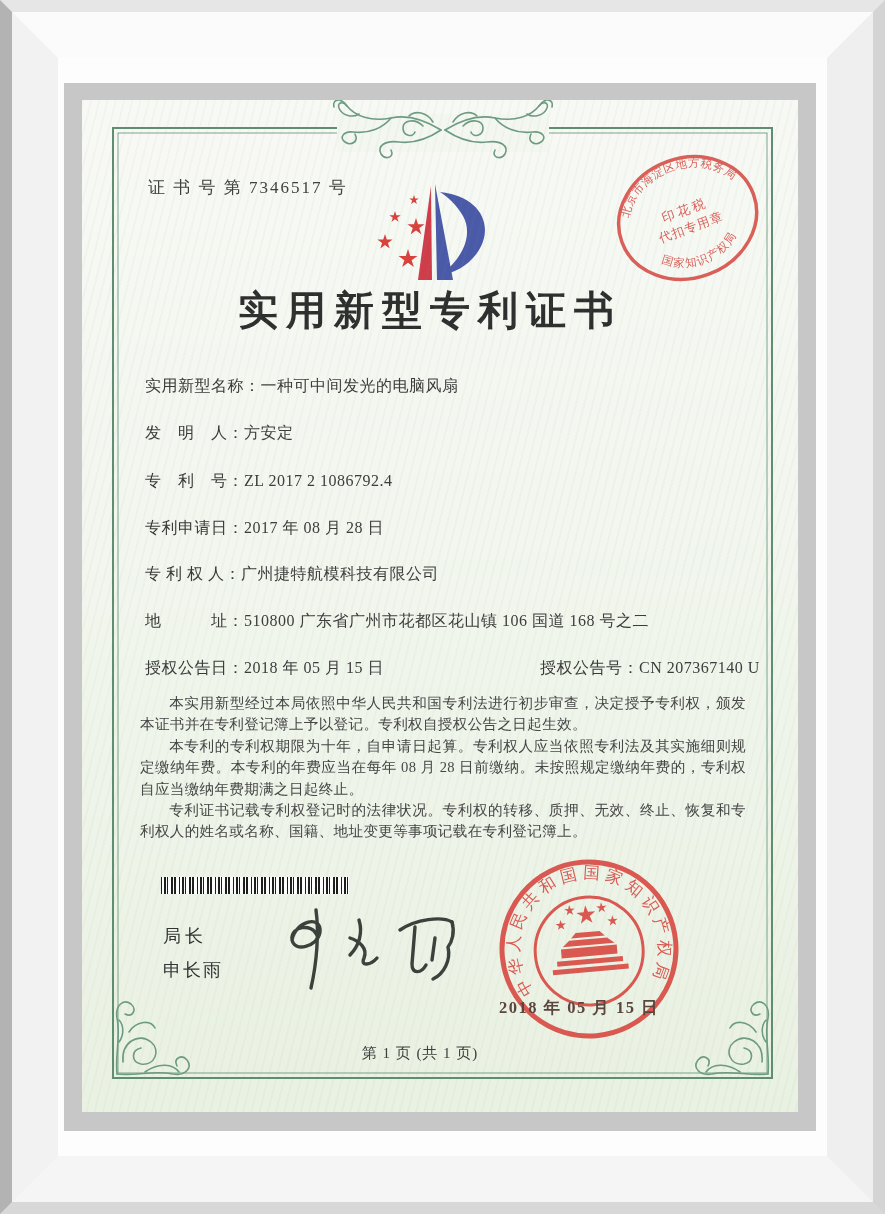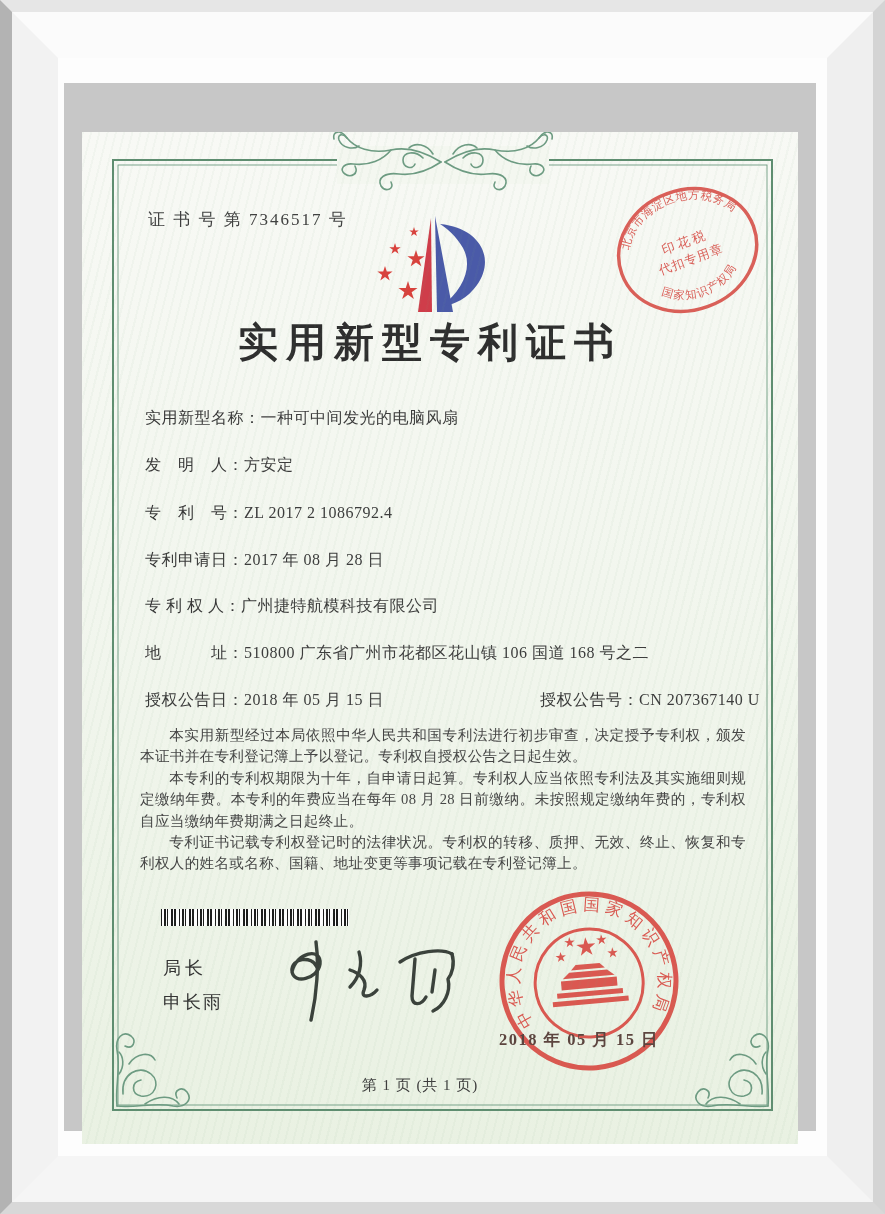--- a/index.html
+++ b/index.html
@@ -24,21 +24,20 @@
   .shadow-band {
     position:absolute; left:64px; top:83px; width:752px; height:1048px;
     background:#c7c7c7;
   }
 
   
   .paper {
     position:absolute; left:82px; top:100px; width:716px; height:1012px;
     background:linear-gradient(178deg,#f8f9f5 0%,#f2f6ee 45%,#e9f1e2 100%);
     overflow:hidden;
-    margin-top:32px;
   }
   .paper::after {
     content:""; position:absolute; inset:0; pointer-events:none;
     background:repeating-linear-gradient(104deg,
       rgba(120,165,125,0.05) 0 2px, rgba(255,255,255,0) 2px 8px);
   }
 
   .border-svg { position:absolute; inset:0; width:716px; height:1012px; }
 
   

